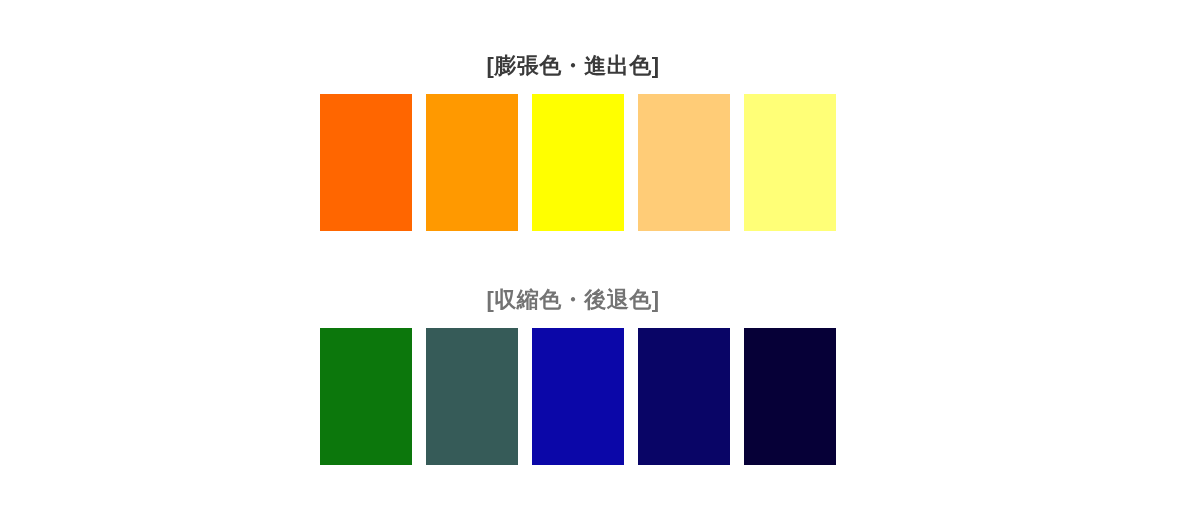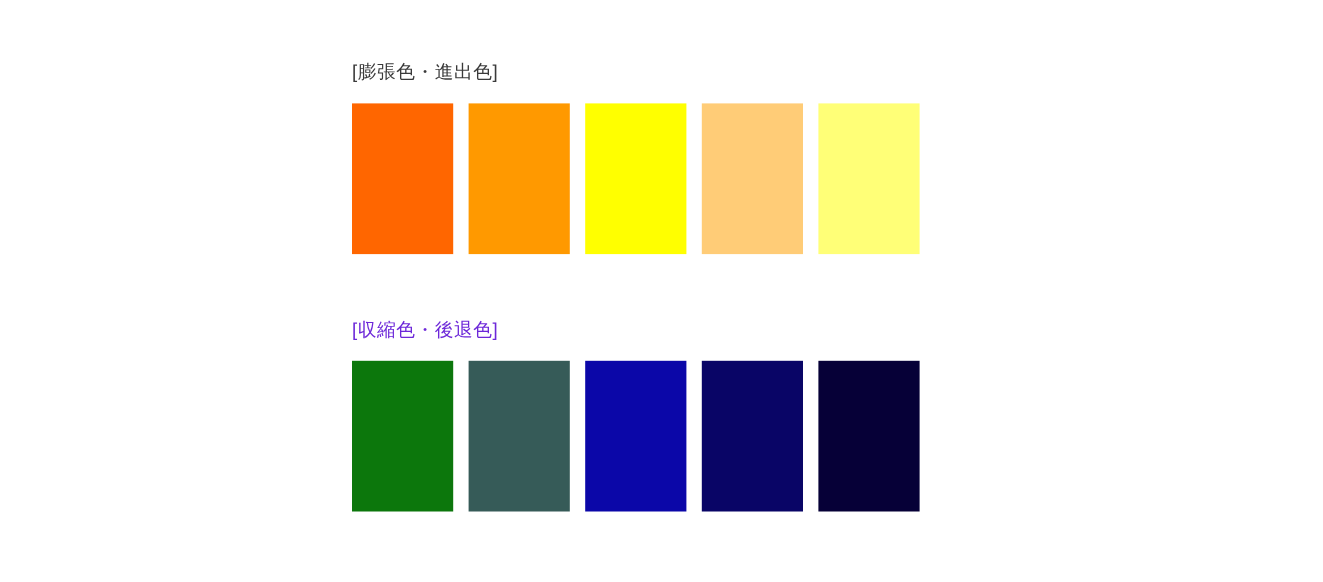--- a/index.html
+++ b/index.html
@@ -23,25 +23,25 @@
   .palette-group {
     position: absolute;
     left: 320px;
     width: 506px;
   }
 
   #group-expansive { top: 55px; }
   #group-contractive { top: 289px; }
 
   .group-title {
-    text-align: left;
-    font-size: 17px;
+    text-align: center;
+    font-size: 22px;
     line-height: 22px;
     color: #3a3a3a;
-    font-weight: 400;
+    font-weight: 700;
     letter-spacing: 0.5px;
     white-space: nowrap;
     margin: 0 0 17px 0;
   }
 
   .swatch-row {
     display: flex;
     flex-direction: row;
     gap: 14px;
   }
@@ -62,21 +62,21 @@
     <div class="swatch-row">
       <div class="swatch" style="background: rgb(255, 102, 0);"></div>
       <div class="swatch" style="background: rgb(255, 153, 0);"></div>
       <div class="swatch" style="background: rgb(255, 255, 0);"></div>
       <div class="swatch" style="background: rgb(255, 204, 119);"></div>
       <div class="swatch" style="background: rgb(255, 255, 119);"></div>
     </div>
   </section>
 
   <section class="palette-group" id="group-contractive">
-    <h2 class="group-title" style="color: #6d28d9;">[収縮色・後退色]</h2>
+    <h2 class="group-title" style="color: #737373;">[収縮色・後退色]</h2>
     <div class="swatch-row">
       <div class="swatch" style="background: rgb(12, 119, 12);"></div>
       <div class="swatch" style="background: rgb(54, 91, 88);"></div>
       <div class="swatch" style="background: rgb(11, 7, 168);"></div>
       <div class="swatch" style="background: rgb(9, 5, 102);"></div>
       <div class="swatch" style="background: rgb(6, 0, 55);"></div>
     </div>
   </section>
 
 </div>

